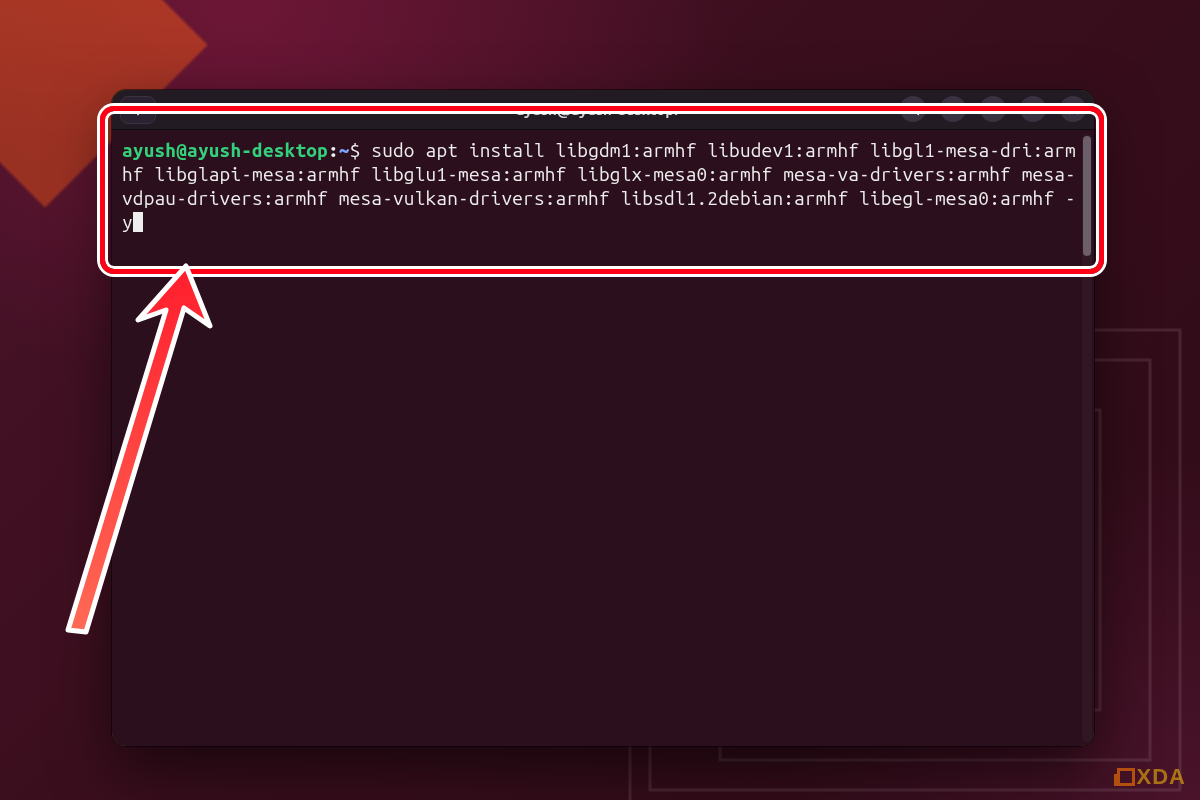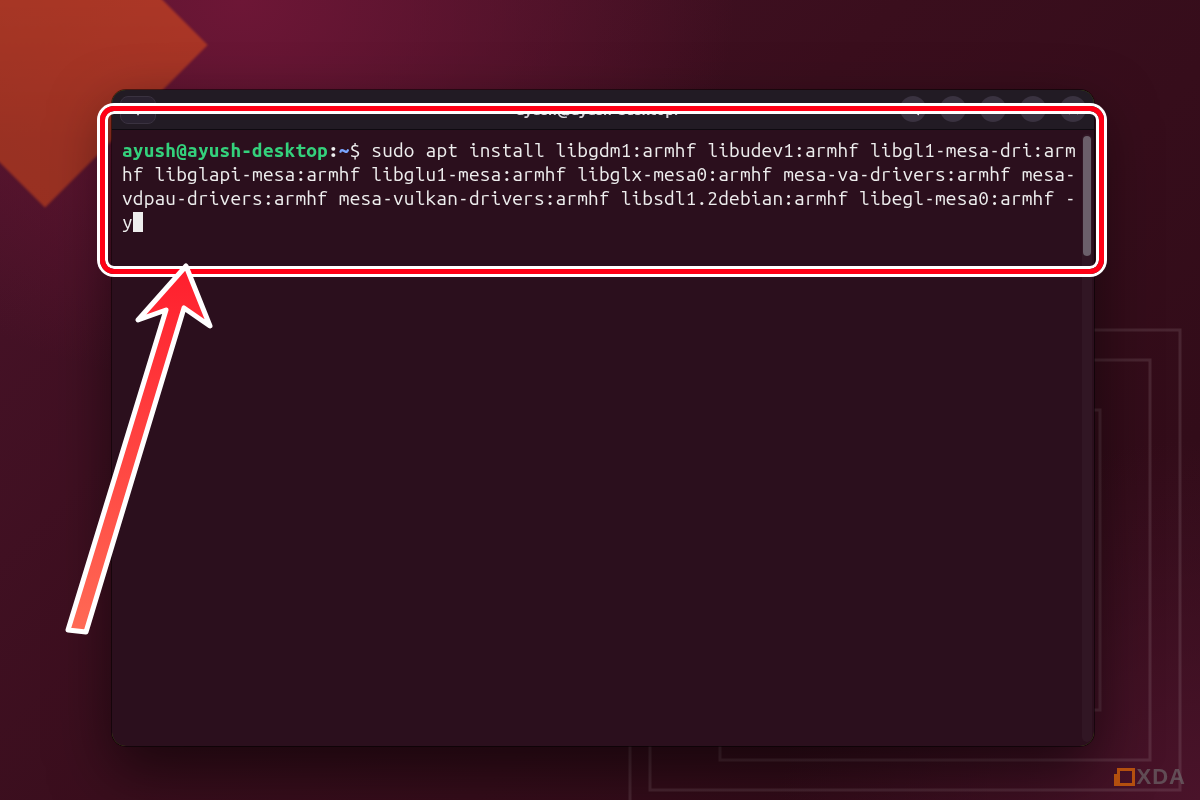--- a/index.html
+++ b/index.html
@@ -133,21 +133,21 @@
     position: absolute;
     left: 38px; top: 260px;
     width: 220px; height: 380px;
     pointer-events: none;
   }
 
   
   .xda {
     position: absolute; right: 14px; bottom: 10px;
     display: flex; align-items: center; gap: 2px;
-    color: #737373; opacity: 0.6;
+    color: #eab308; opacity: 0.6;
     font-weight: 700; font-size: 22px; letter-spacing: 1px;
     font-family: "Arial", sans-serif;
   }
   .xda .sq {
     width: 18px; height: 18px; border: 3px solid #ff7a00; position: relative;
   }
   .xda .sq::after{
     content:""; position:absolute; left:-6px; top:3px; width:3px; height:12px; background:#ff7a00;
   }
 </style>

